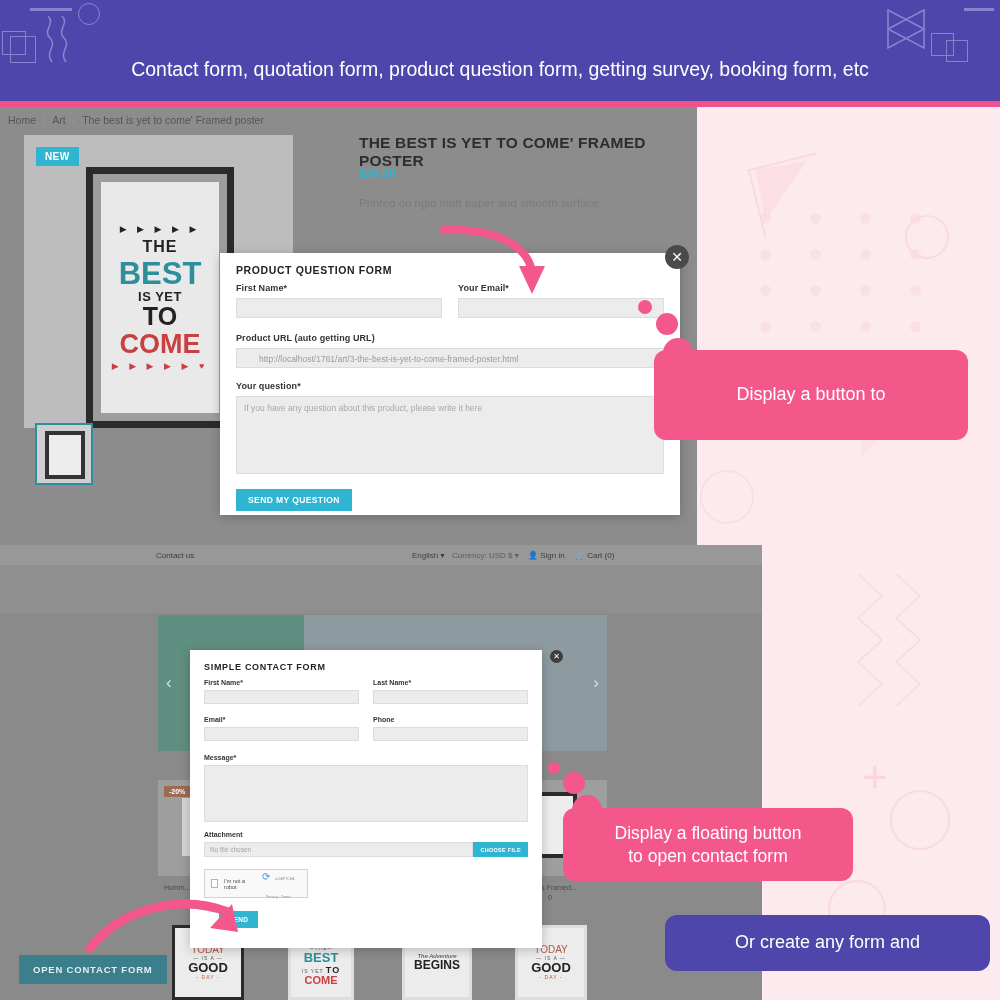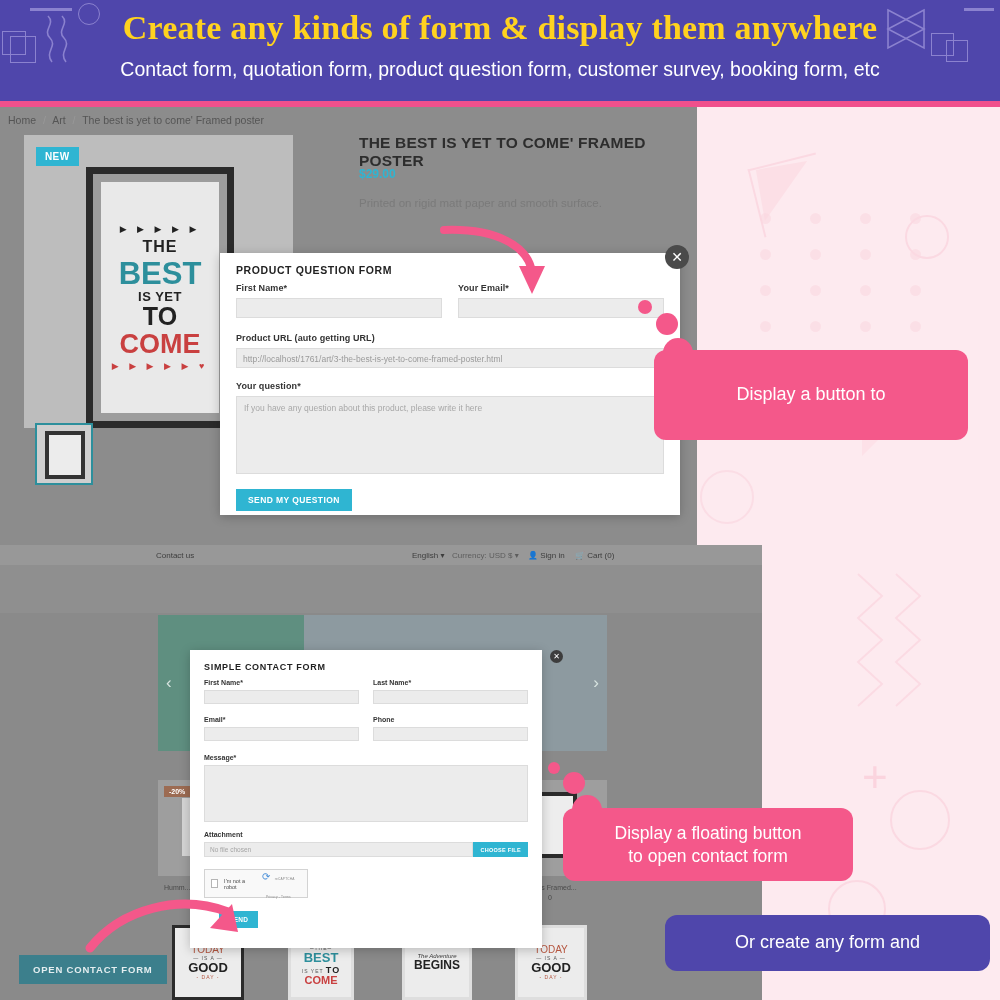--- a/index.html
+++ b/index.html
@@ -124,21 +124,21 @@
     position:absolute; left:220px; top:253px; width:460px; height:262px;
     background:#fff; box-shadow:0 2px 10px rgba(0,0,0,.22);
   }
   .pqf-title {
     position:absolute; left:16px; top:11px; font-size:10.5px; font-weight:700;
     color:#222; letter-spacing:.6px;
   }
   .fld-label { font-size:9px; font-weight:700; color:#333; letter-spacing:.1px; }
   .fld-input {
     background:#ececec; border:1px solid #dcdcdc; height:20px; width:100%;
-    font-size:8.5px; color:#9a9a9a; padding:0 6px; line-height:20px;
+    font-size:8.5px; color:#9a9a9a; padding:0 22px; line-height:20px;
   }
   .pqf-row { position:absolute; display:flex; gap:16px; }
   .pqf-ta {
     background:#ececec; border:1px solid #dcdcdc; width:100%; height:78px;
     font-size:8.5px; color:#a8a8a8; padding:6px 7px; position:relative;
   }
   .btn-send-q {
     position:absolute; left:236px; top:489px; background:#2fb5d2; color:#fff;
     font-size:8.5px; font-weight:700; padding:6px 12px; letter-spacing:.4px;
   }
@@ -549,19 +549,18 @@
     </svg>
 
     <div class="b-line" style="right:6px;top:8px;width:30px;"></div>
     <svg style="position:absolute;right:72px;top:6px;" width="44" height="46" viewBox="0 0 44 46">
       <path d="M4,4 L40,23 L4,42 Z" fill="none" stroke="#8b82cf" stroke-width="1.6"></path>
       <path d="M40,4 L4,23 L40,42 Z" fill="none" stroke="#8b82cf" stroke-width="1.6"></path>
     </svg>
     <div class="b-sq" style="right:46px;top:33px;width:23px;height:23px;"></div>
     <div class="b-sq" style="right:32px;top:40px;width:22px;height:22px;"></div>
 
-    <div class="banner-title">Create any kinds of form &amp; display them anywhere</div>
-    <div class="banner-sub">Contact form, quotation form, product question form, customer survey, booking form, etc</div>
+    <div class="banner-sub">Contact form, quotation form, product question form, getting survey, booking form, etc</div>
   </div>
   <div class="banner-stripe"></div>
   <div class="banner-stripe2"></div>
 
 </div>
 
 </body></html>

